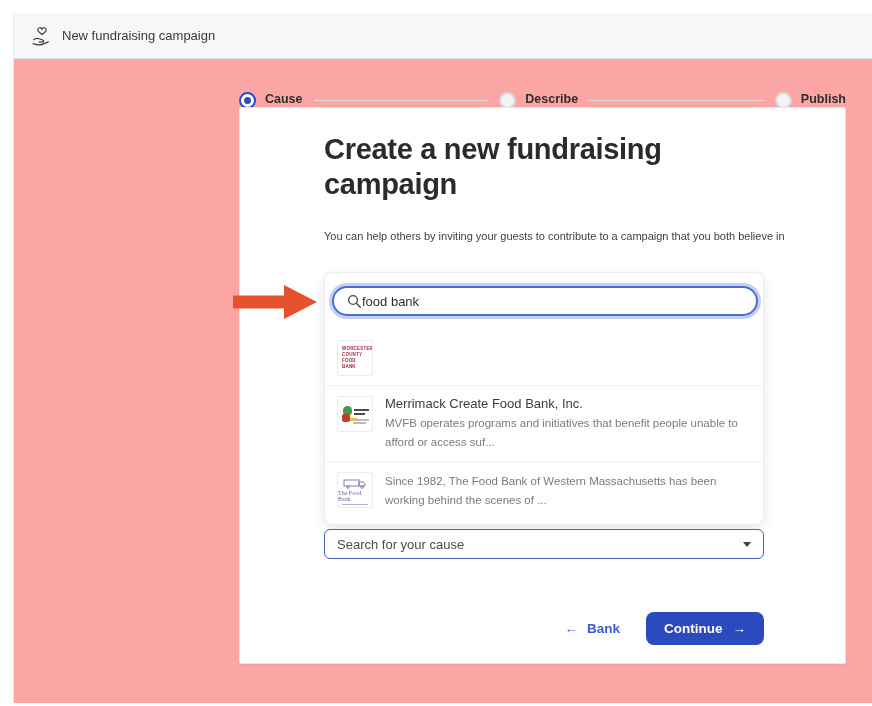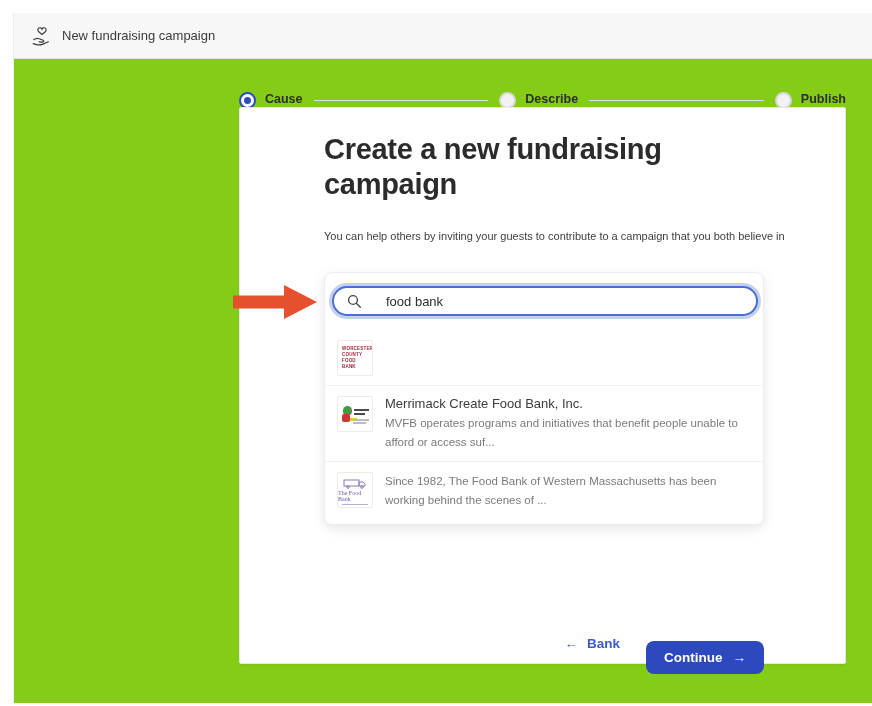--- a/index.html
+++ b/index.html
@@ -1,20 +1,20 @@
 <!DOCTYPE html>
 <html><head>
 <meta charset="utf-8">
 <style>
   * { margin:0; padding:0; box-sizing:border-box; }
   html,body { background:#ffffff; }
   .page { position:relative; width:872px; height:706px; background:#ffffff; overflow:hidden;
           font-family:"Liberation Sans", sans-serif; }
   .window { position:absolute; left:13px; top:13px; width:859px; height:690px;
-            background:#84cc16; border-left:1px solid #ececee; }
+            background:#fca5a5; border-left:1px solid #ececee; }
   
   .topbar { position:absolute; left:0; top:0; width:100%; height:46px; background:#f7f7f8;
             border-bottom:1px solid #e1e1e3; display:flex; align-items:center; gap:9px;
             padding-left:17px; }
   .topbar-title { font-size:13px; color:#3a3a3c; }
   
   .stepper { position:absolute; left:225px; top:79px; width:607px; display:flex; align-items:center; }
   .step { display:flex; gap:9px; }
   .radio { width:17px; height:17px; border-radius:50%; background:#f2f2f3; border:2px solid #d7d7d9;
            display:flex; align-items:center; justify-content:center; }
@@ -29,21 +29,21 @@
   .card-title { position:absolute; left:84px; top:24px; width:390px; font-size:29px; font-weight:bold;
                 color:#2b2b2d; line-height:1.22; letter-spacing:-0.3px; }
   .card-subtitle { position:absolute; left:84px; top:108px; width:505px; font-size:11px;
                    color:#414144; line-height:1.62;margin-top:12px; }
   
   .combo-panel { position:absolute; left:84px; top:164px; width:440px; height:253px; background:#fff;
                  border:1px solid #ededef; border-radius:8px; overflow:hidden;
                  box-shadow:0 4px 12px rgba(0,0,0,0.10); }
   .search-pill { position:absolute; left:7px; top:13px; width:426px; height:30px; background:#fff;
                  border:2px solid #4a6ed2; border-radius:16px; box-shadow:0 0 0 3px #c3d0f0;
-                 display:flex; align-items:center; gap:24px; padding:0 13px; }
+                 display:flex; align-items:center; gap:0; padding:0 13px; }
   .search-pill input { border:none; outline:none; flex:1; font-size:13px; color:#2f2f31;
                        font-family:"Liberation Sans", sans-serif; background:transparent; }
   .results { position:absolute; left:0; top:57px; width:100%; }
   .result { display:flex; gap:12px; padding:10px 14px 9px 12px; }
   .result + .result { border-top:1px solid #f1f1f2; }
   .result-logo { flex:none; width:36px; height:36px; background:#fff; border:1px solid #ececec;
                  border-radius:2px; overflow:hidden; position:relative; }
   .result-text { width:376px; }
   .result-name { font-size:13px; color:#3c3c3e; margin-bottom:3px; }
   .result-desc { font-size:11.5px; color:#7a7b7e; line-height:1.65; }
@@ -74,21 +74,21 @@
   .caret-down { width:0; height:0; border-left:4px solid transparent; border-right:4px solid transparent;
                 border-top:5px solid #3d3d40; }
   
   .actions { position:absolute; left:84px; top:504px; width:440px; display:flex; align-items:center;
              justify-content:flex-end; gap:26px; }
   .close-link { display:flex; align-items:center; gap:9px; font-size:13.5px; font-weight:bold;
                 color:#3b5bd0; cursor:pointer; background:none; border:none;
                 font-family:"Liberation Sans", sans-serif; }
   .continue-btn { display:flex; align-items:center; gap:10px; font-size:13.5px; font-weight:bold;
                   color:#ffffff; background:#2c49be; border:none; border-radius:8px; padding:9px 18px;
-                  cursor:pointer; font-family:"Liberation Sans", sans-serif;margin-top:29px; }
+                  cursor:pointer; font-family:"Liberation Sans", sans-serif; }
   
   .annot-arrow { position:absolute; left:233px; top:285px; width:84px; height:34px; }
 </style>
 </head>
 <body>
 
 <div class="page">
   <div class="window">
 
     <div class="topbar">
@@ -185,20 +185,24 @@
               <span class="logo3-sub"></span>
             </div>
             <div class="result-text">
               <div class="result-desc">Since 1982, The Food Bank of Western Massachusetts has been working behind the scenes of ...</div>
             </div>
           </div>
 
         </div>
       </div>
 
+      <div class="cause-select">
+        <span class="cause-select-value">Search for your cause</span>
+        <span class="caret-down"></span>
+      </div>
 
       <div class="actions">
         <button class="close-link">
           <span>←</span>
           <span>Bank</span>
         </button>
         <button class="continue-btn">
           <span>Continue</span>
           <span>→</span>
         </button>

